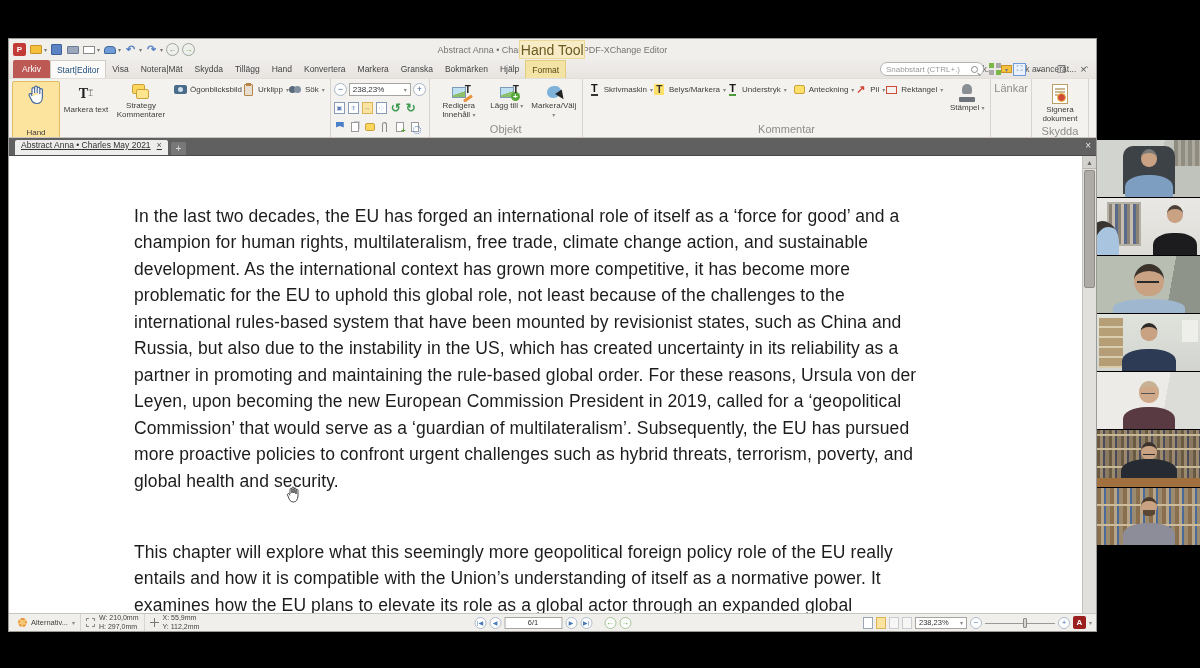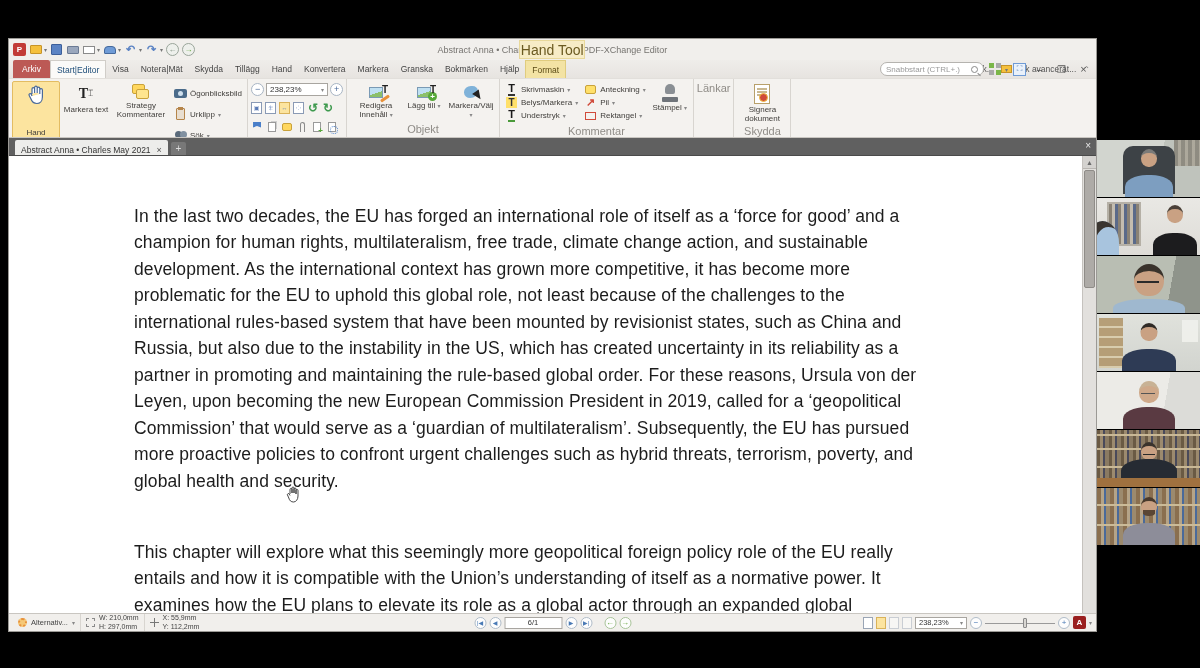--- a/index.html
+++ b/index.html
@@ -70,21 +70,21 @@
 
   
   .ribbon { height:60px; background:#f4f2ef; border-top:1px solid #e2dfdb; border-bottom:1px solid #c9c6c1;
     display:flex; align-items:stretch; flex:0 0 auto; overflow:hidden; }
   .rgroup { display:flex; flex-direction:column; border-right:1px solid #d8d5d0; padding:2px 3px 0 3px; }
   .rgroup-body { flex:1; display:flex; align-items:stretch; gap:2px; }
   .rgroup-label { text-align:center; font-size:11px; color:#8f8c87; padding:1px 0 2px; }
   .bigbtn { width:48px; display:flex; flex-direction:column; align-items:center; justify-content:flex-start;
     padding-top:3px; gap:2px; font-size:8px; color:#3f3d3a; text-align:center; line-height:1.1; border-radius:2px; }
   .bigbtn.hl { background:#fce49f; border:1px solid #e3bc62;gap:24px; }
-  .smallcol { display:flex; flex-direction:column; justify-content:space-around; padding:2px 2px; }
+  .smallcol { display:flex; flex-direction:row; justify-content:space-around; padding:2px 2px; }
   .smallbtn { display:flex; align-items:center; gap:3px; font-size:8px; color:#3f3d3a; white-space:nowrap; height:13px; }
   .ic { width:13px; height:13px; flex:0 0 auto; display:inline-flex; align-items:center; justify-content:center; }
 
   
   .hand-ic svg { display:block; }
   .ttext-ic { font-weight:bold; font-size:14px; color:#222; font-family:"Liberation Serif",serif; }
   .comm-ic { position:relative; width:18px; height:16px; }
   .comm-ic i { position:absolute; width:13px; height:10px; background:#ffd75e; border:1px solid #c9a javascript; }
   .comm-ic i { border:1px solid #c9a23a; border-radius:2px; }
   .comm-ic i:nth-child(1) { left:0; top:0; }
@@ -150,22 +150,22 @@
   .clip-m { width:5px; height:10px; border:1.5px solid #8a8a8a; border-radius:3px 3px 0 0; border-bottom:none; }
   .pgp-m { width:8px; height:10px; background:#fff; border:1px solid #9a9a9a; position:relative; }
   .pgp-m::after { content:"+"; position:absolute; right:-3px; bottom:-4px; color:#57a839; font-weight:bold; font-size:8px; }
   .pgg-m { width:8px; height:10px; background:#fff; border:1px solid #9a9a9a; position:relative; }
   .pgg-m::after { content:""; position:absolute; right:-3px; bottom:-3px; width:6px; height:6px;
     border:1.5px dotted #4a7fc9; border-radius:50%; }
   .tiny-caret { font-size:6px; color:#888; }
 
   
   .tabbar { height:17px; background:#606060; display:flex; align-items:flex-end; padding-left:6px; flex:0 0 auto; position:relative; }
-  .doctab { background:#ededeb; height:15px; display:flex; align-items:flex-end; gap:6px; padding:0 6px;
-    font-size:8.5px; color:#333; border-radius:2px 2px 0 0; }
+  .doctab { background:#ededeb; height:15px; display:flex; align-items:flex-start; gap:6px; padding:0 6px;
+    font-size:8.5px; color:#333; border-radius:2px 2px 0 0;text-decoration:underline; }
   .doctab .x { color:#555; font-size:9px; }
   .newtab { width:15px; height:13px; background:#787878; color:#ddd; display:flex; align-items:center;
     justify-content:center; font-size:10px; margin-left:3px; border-radius:2px 2px 0 0; }
   .tab-x-right { position:absolute; right:5px; top:2px; color:#e8e8e8; font-size:10px; }
 
   
   .docarea { position:relative; flex:1; background:#fff; overflow:hidden; border-top:1px solid #4a4a4a; }
   .pagetext { position:absolute; left:125px; top:20px; width:828px; font-size:17.5px; line-height:26.5px;
     color:#1c1c1c; white-space:pre-line; letter-spacing:0.1px; }
   .pagetext p { white-space:pre-line; margin-bottom:18px; }

